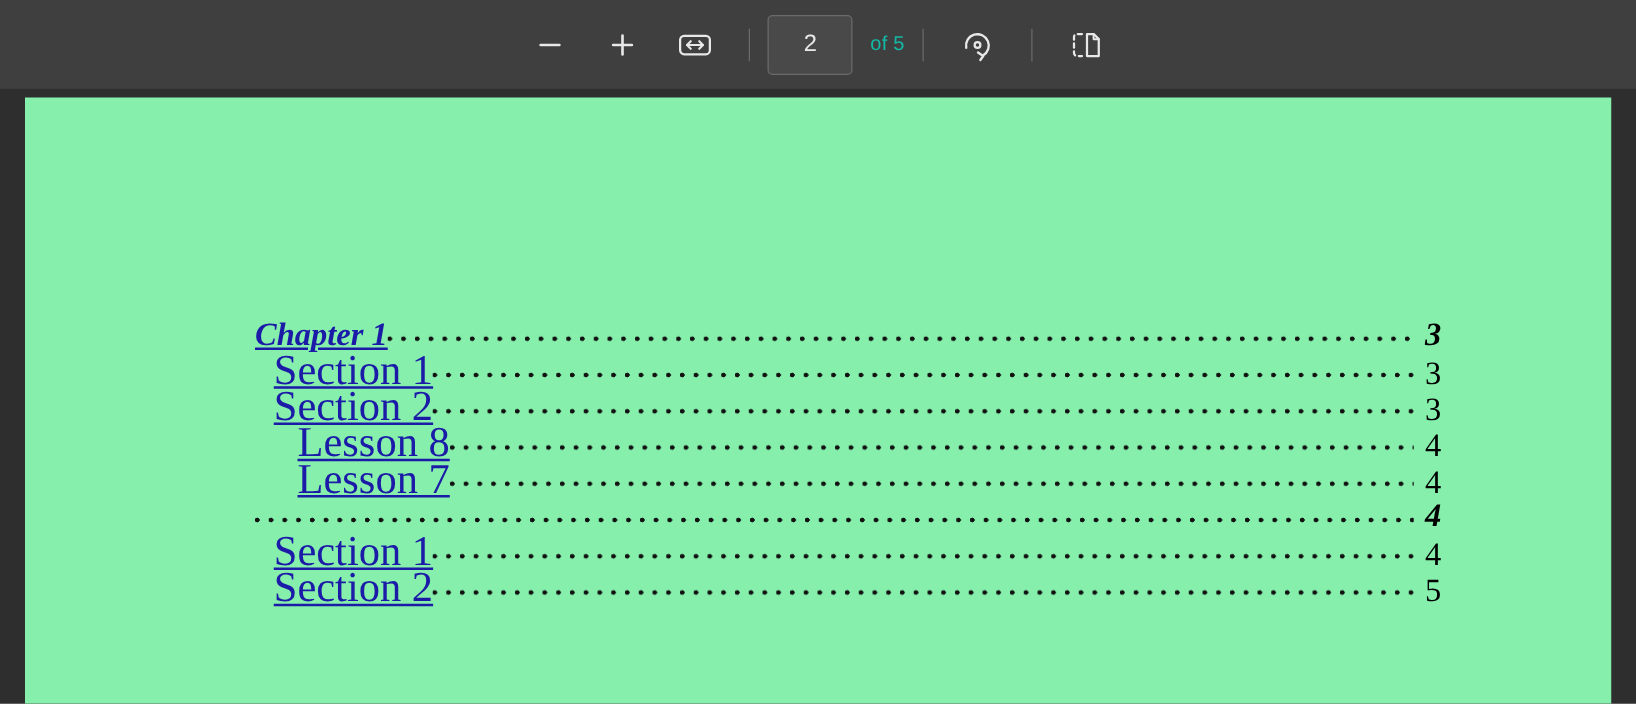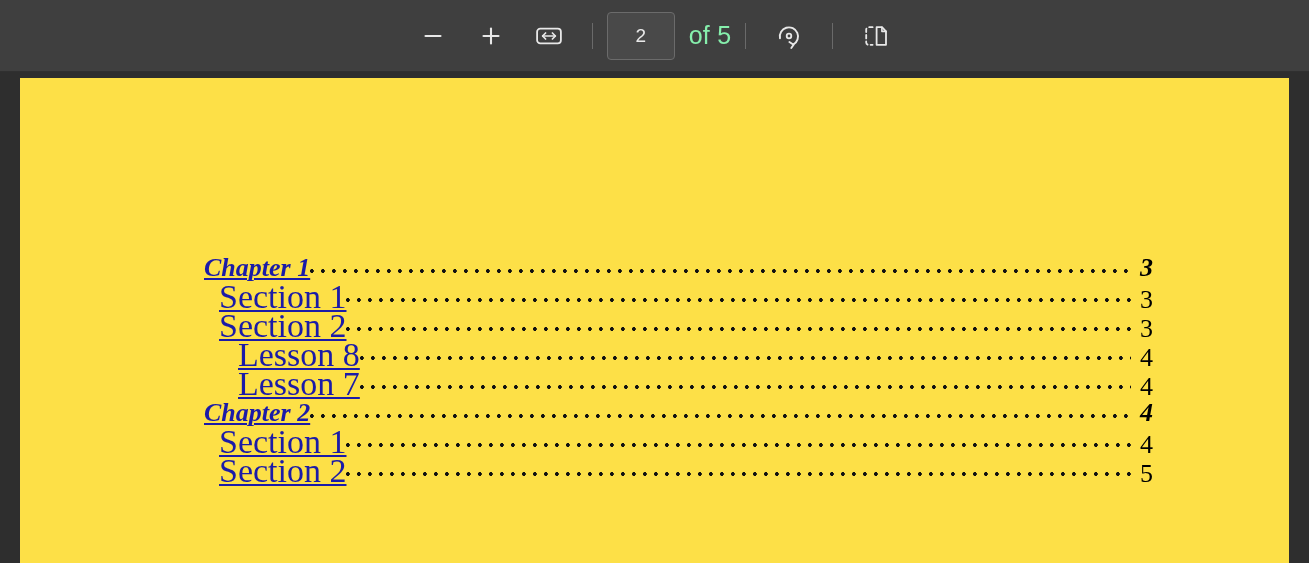--- a/index.html
+++ b/index.html
@@ -76,34 +76,34 @@
     font-size: 19px;
     font-family: "Liberation Sans", sans-serif;
     text-align: center;
     line-height: 46px;
     box-sizing: border-box;
     margin-right: 14px;
     cursor: text;
     user-select: none;
   }
   #page-total {
-    color: #86efac;
-    font-size: 25px;
+    color: #14b8a6;
+    font-size: 16px;
     letter-spacing: 0.2px;
     white-space: nowrap;
   }
 
   
   #page-canvas {
     position: absolute;
     left: 20px;
     top: 78px;
     width: 1269px;
     height: 485px;
-    background: #fde047;
+    background: #86efac;
     overflow: hidden;
   }
 
   
   #toc {
     position: absolute;
     left: 163px;
     top: 175px;
     width: 970px;
     font-family: "Liberation Serif", serif;
@@ -263,21 +263,20 @@
           <span class="toc-page">4</span>
         </div>
         <div class="toc-row lvl-lesson">
           <span class="toc-indent ind-2"></span>
           <span class="toc-label">Lesson 7</span>
           <span class="toc-leader"></span>
           <span class="toc-page">4</span>
         </div>
         <div class="toc-row lvl-chapter">
           <span class="toc-indent ind-0"></span>
-          <span class="toc-label">Chapter 2</span>
           <span class="toc-leader"></span>
           <span class="toc-page">4</span>
         </div>
         <div class="toc-row lvl-section">
           <span class="toc-indent ind-1"></span>
           <span class="toc-label">Section 1</span>
           <span class="toc-leader"></span>
           <span class="toc-page">4</span>
         </div>
         <div class="toc-row lvl-section">

